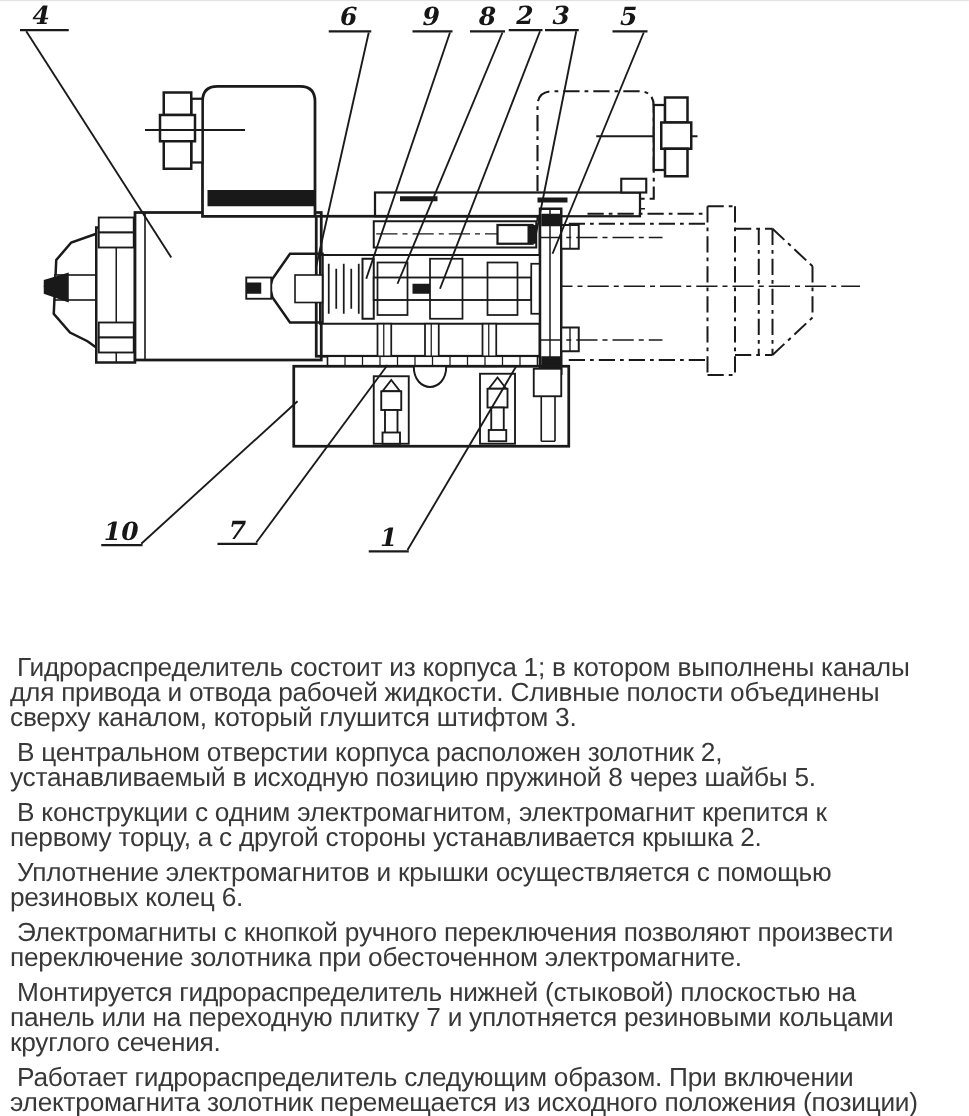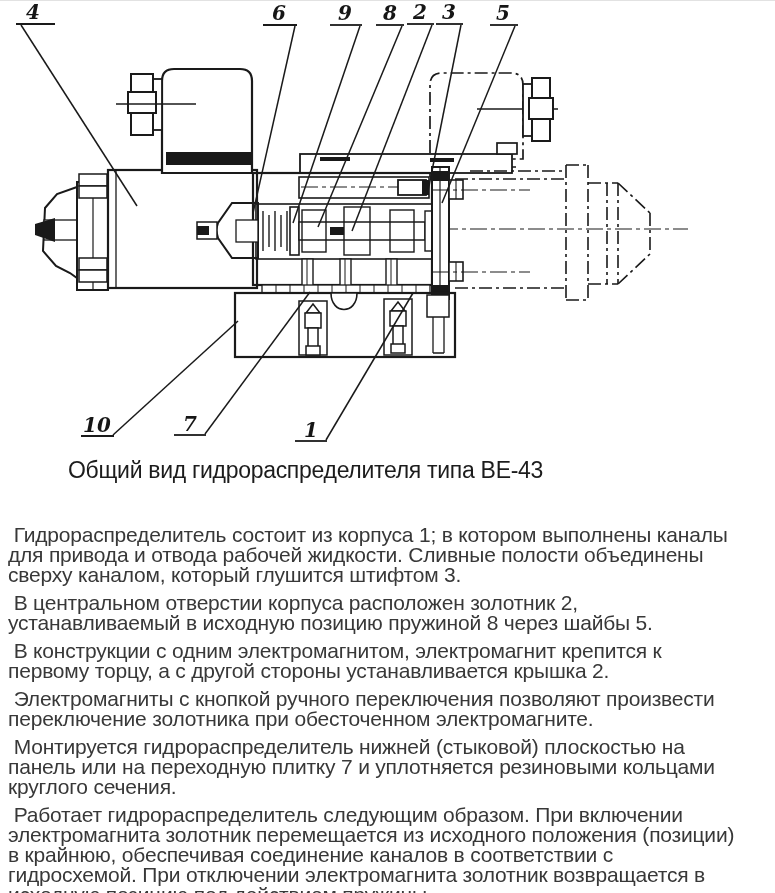--- a/index.html
+++ b/index.html
@@ -198,25 +198,25 @@
         <text class="num" x="390" y="19">8</text>
         <text class="num" x="420" y="18">2</text>
         <text class="num" x="449" y="18">3</text>
         <text class="num" x="503" y="19">5</text>
         <text class="num" x="97" y="431">10</text>
         <text class="num" x="190" y="430">7</text>
         <text class="num" x="311" y="436">1</text>
       </g>
     </svg>
 
-    <div class="caption">Общий вид гидрораспределителя типа ВЕ-43</div>
   </div>
 
   <div class="description">
     <p> Гидрораспределитель состоит из корпуса 1; в котором выполнены каналы для привода и отвода рабочей жидкости. Сливные полости объединены сверху каналом, который глушится штифтом 3.</p>
     <p> В центральном отверстии корпуса расположен золотник 2, устанавливаемый в исходную позицию пружиной 8 через шайбы 5.</p>
     <p> В конструкции с одним электромагнитом, электромагнит крепится к первому торцу, а с другой стороны устанавливается крышка 2.</p>
+    <p> Уплотнение электромагнитов и крышки осуществляется с помощью резиновых колец 6.</p>
     <p> Электромагниты с кнопкой ручного переключения позволяют произвести переключение золотника при обесточенном электромагните.</p>
     <p> Монтируется гидрораспределитель нижней (стыковой) плоскостью на панель или на переходную плитку 7 и уплотняется резиновыми кольцами круглого сечения.</p>
     <p> Работает гидрораспределитель следующим образом. При включении электромагнита золотник перемещается из исходного положения (позиции) в крайнюю, обеспечивая соединение каналов в соответствии с гидросхемой. При отключении электромагнита золотник возвращается в исходную позицию под действием пружины.</p>
   </div>
 
 </div>
 
 </body></html>

